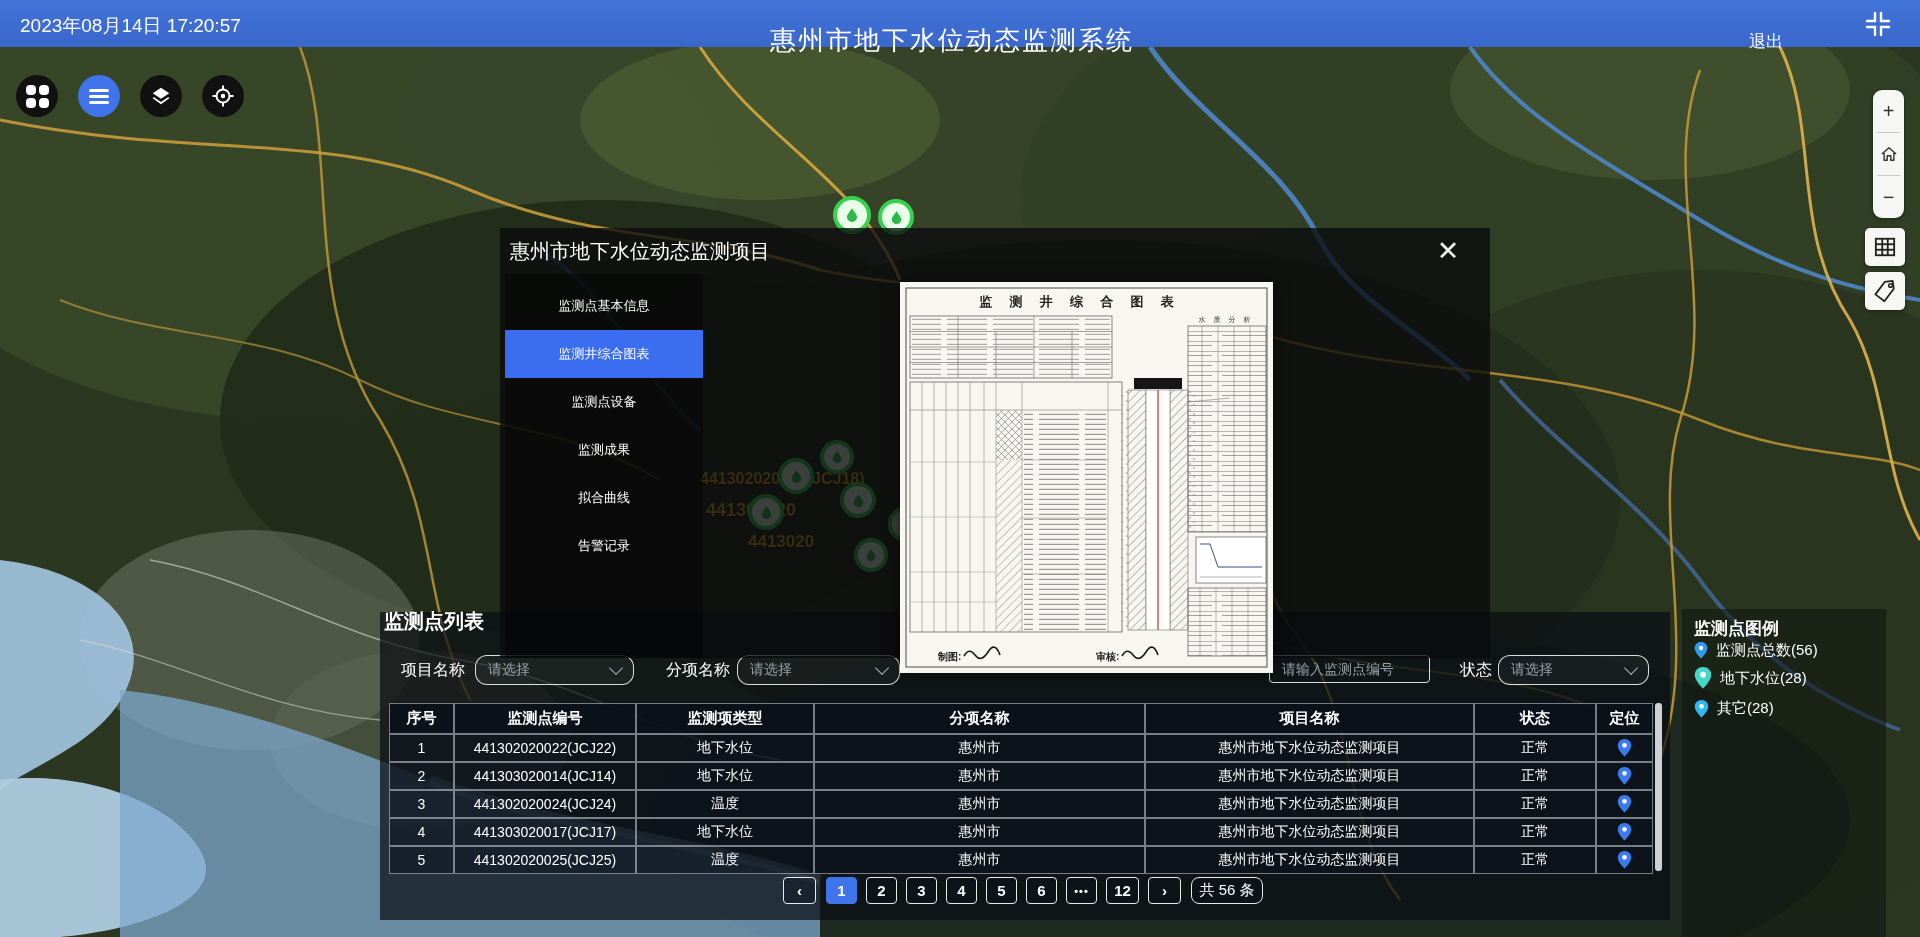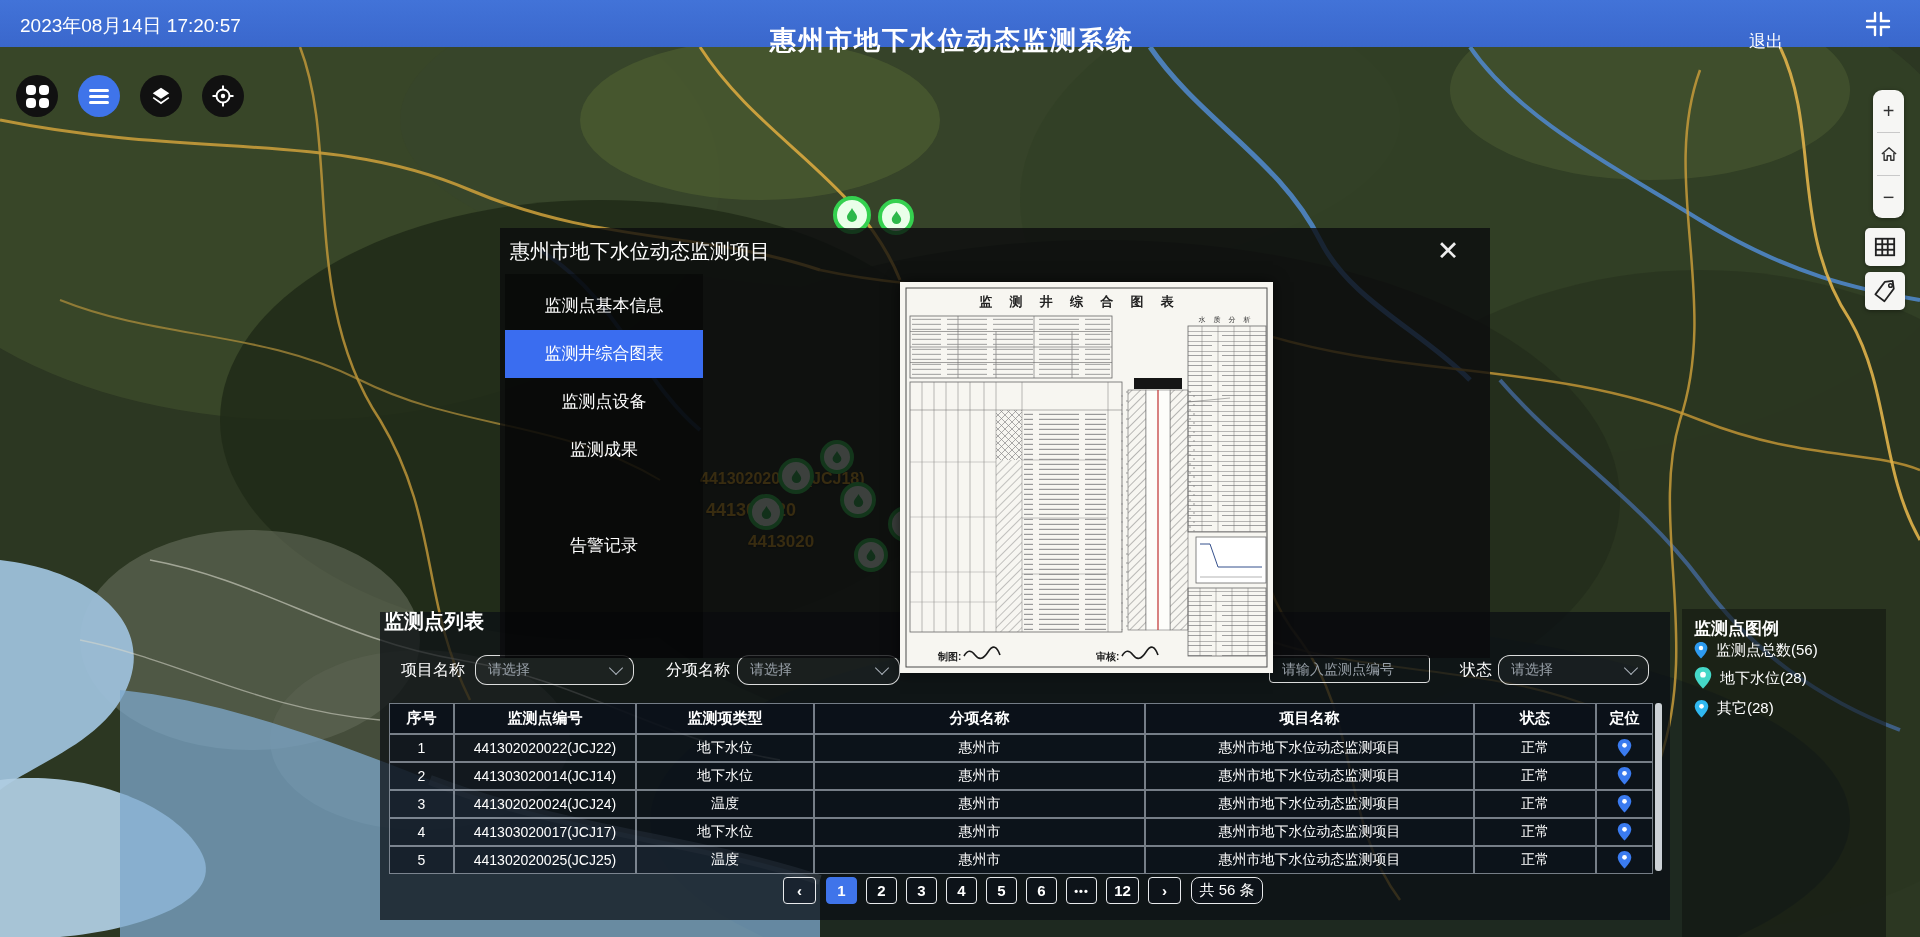--- a/index.html
+++ b/index.html
@@ -3,21 +3,21 @@
 <meta charset="utf-8">
 <style>
   html,body{margin:0;padding:0;background:#222;}
   #stage{position:relative;width:1920px;height:937px;overflow:hidden;
          font-family:"Liberation Sans","DejaVu Sans",sans-serif;color:#fff;}
   .abs{position:absolute;}
   
   #topbar{left:0;top:0;width:1920px;height:47px;background:linear-gradient(#4273d8,#3a67cc);
           z-index:30;display:flex;align-items:center;}
   #topbar .dt{position:absolute;left:20px;top:13px;font-size:19px;}
-  #topbar .ttl{position:absolute;left:0;right:16px;text-align:center;font-size:26px;font-weight:bold;letter-spacing:2px;margin-top:33px;}
+  #topbar .ttl{position:absolute;left:0;right:16px;text-align:center;font-size:26px;font-weight:normal;letter-spacing:2px;margin-top:33px;}
   #topbar .logout{position:absolute;left:1749px;top:30px;font-size:17px;cursor:pointer;}
   #topbar .shrink{position:absolute;left:1864px;top:10px;width:28px;height:28px;cursor:pointer;}
   
   .circlebtn{width:42px;height:42px;border-radius:50%;background:#111;display:flex;align-items:center;justify-content:center;z-index:6;cursor:pointer;}
   .circlebtn.active{background:#3f74ea;}
   .appsgrid{display:grid;grid-template-columns:10px 10px;grid-gap:3px;}
   .appsgrid i{width:10px;height:10px;background:#fff;border-radius:40% 40% 40% 40%;}
   .burger i{display:block;width:20px;height:3px;background:#fff;border-radius:2px;margin:3px 0;}
   
   #leftpanel{left:22px;top:137px;width:285px;height:800px;background:rgba(12,13,16,.62);z-index:5;}
@@ -27,21 +27,21 @@
   .chkrow{position:absolute;left:34px;display:flex;align-items:center;cursor:pointer;}
   .chk{width:17px;height:17px;border-radius:3px;background:#fff;margin-right:9px;flex:none;}
   .chk.checked{background:#2f7bf0;position:relative;}
   .chk.checked::after{content:"✓";position:absolute;left:2px;top:-1px;font-size:14px;color:#fff;font-weight:bold;}
   .chkrow span{font-size:16px;}
   
   #modal{left:500px;top:228px;width:990px;height:430px;background:rgba(10,10,13,.78);z-index:10;}
   #modal .mtitle{position:absolute;left:10px;top:10px;font-size:20px;}
   #modal .close{position:absolute;left:932px;top:8px;width:32px;height:32px;font-size:27px;line-height:30px;text-align:center;cursor:pointer;color:#eee;}
   #tabcol{position:absolute;left:5px;top:46px;width:198px;height:384px;background:rgba(0,0,0,.38);}
-  .tab{position:absolute;left:0;width:198px;height:48px;line-height:48px;text-align:center;font-size:17px;cursor:pointer;}
+  .tab{position:absolute;left:0;width:198px;height:48px;line-height:48px;text-align:center;font-size:13px;cursor:pointer;}
   .tab.active{background:#3a6df0;}
   
   #doc{left:900px;top:282px;width:373px;height:391px;z-index:11;box-shadow:0 0 14px rgba(0,0,0,.6);}
   
   #listpanel{left:380px;top:612px;width:1290px;height:308px;background:rgba(10,14,19,.72);z-index:5;}
   #listtitle{left:384px;top:608px;font-size:20px;font-weight:bold;z-index:6;}
   .flabel{font-size:16px;z-index:6;top:660px;}
   .fselect{top:655px;height:28px;border:1px solid rgba(255,255,255,.85);border-radius:12px;display:flex;align-items:center;z-index:6;cursor:pointer;background:rgba(255,255,255,.04);}
   .fselect .val{flex:1;padding-left:12px;font-size:14px;color:#98a0a8;}
   .chev{width:9px;height:9px;border-right:1.6px solid #aab2ba;border-bottom:1.6px solid #aab2ba;transform:rotate(45deg);margin:-4px 12px 0 0;}
@@ -223,20 +223,21 @@
 
 
   <div id="modal" class="abs">
     <div class="mtitle">惠州市地下水位动态监测项目</div>
     <div class="close">✕</div>
     <div id="tabcol">
       <div class="tab" style="top:8px;">监测点基本信息</div>
       <div class="tab active" style="top:56px;">监测井综合图表</div>
       <div class="tab" style="top:104px;">监测点设备</div>
       <div class="tab" style="top:152px;">监测成果</div>
+      <div class="tab" style="top:200px;">拟合曲线</div>
       <div class="tab" style="top:248px;">告警记录</div>
     </div>
   </div>
 
   <div id="doc" class="abs">
     <svg width="373" height="391" viewBox="0 0 373 391">
       <defs>
         <pattern id="hatch" width="6" height="6" patternUnits="userSpaceOnUse" patternTransform="rotate(45)">
           <line x1="0" y1="0" x2="0" y2="6" stroke="#777" stroke-width="1"></line>
         </pattern>

